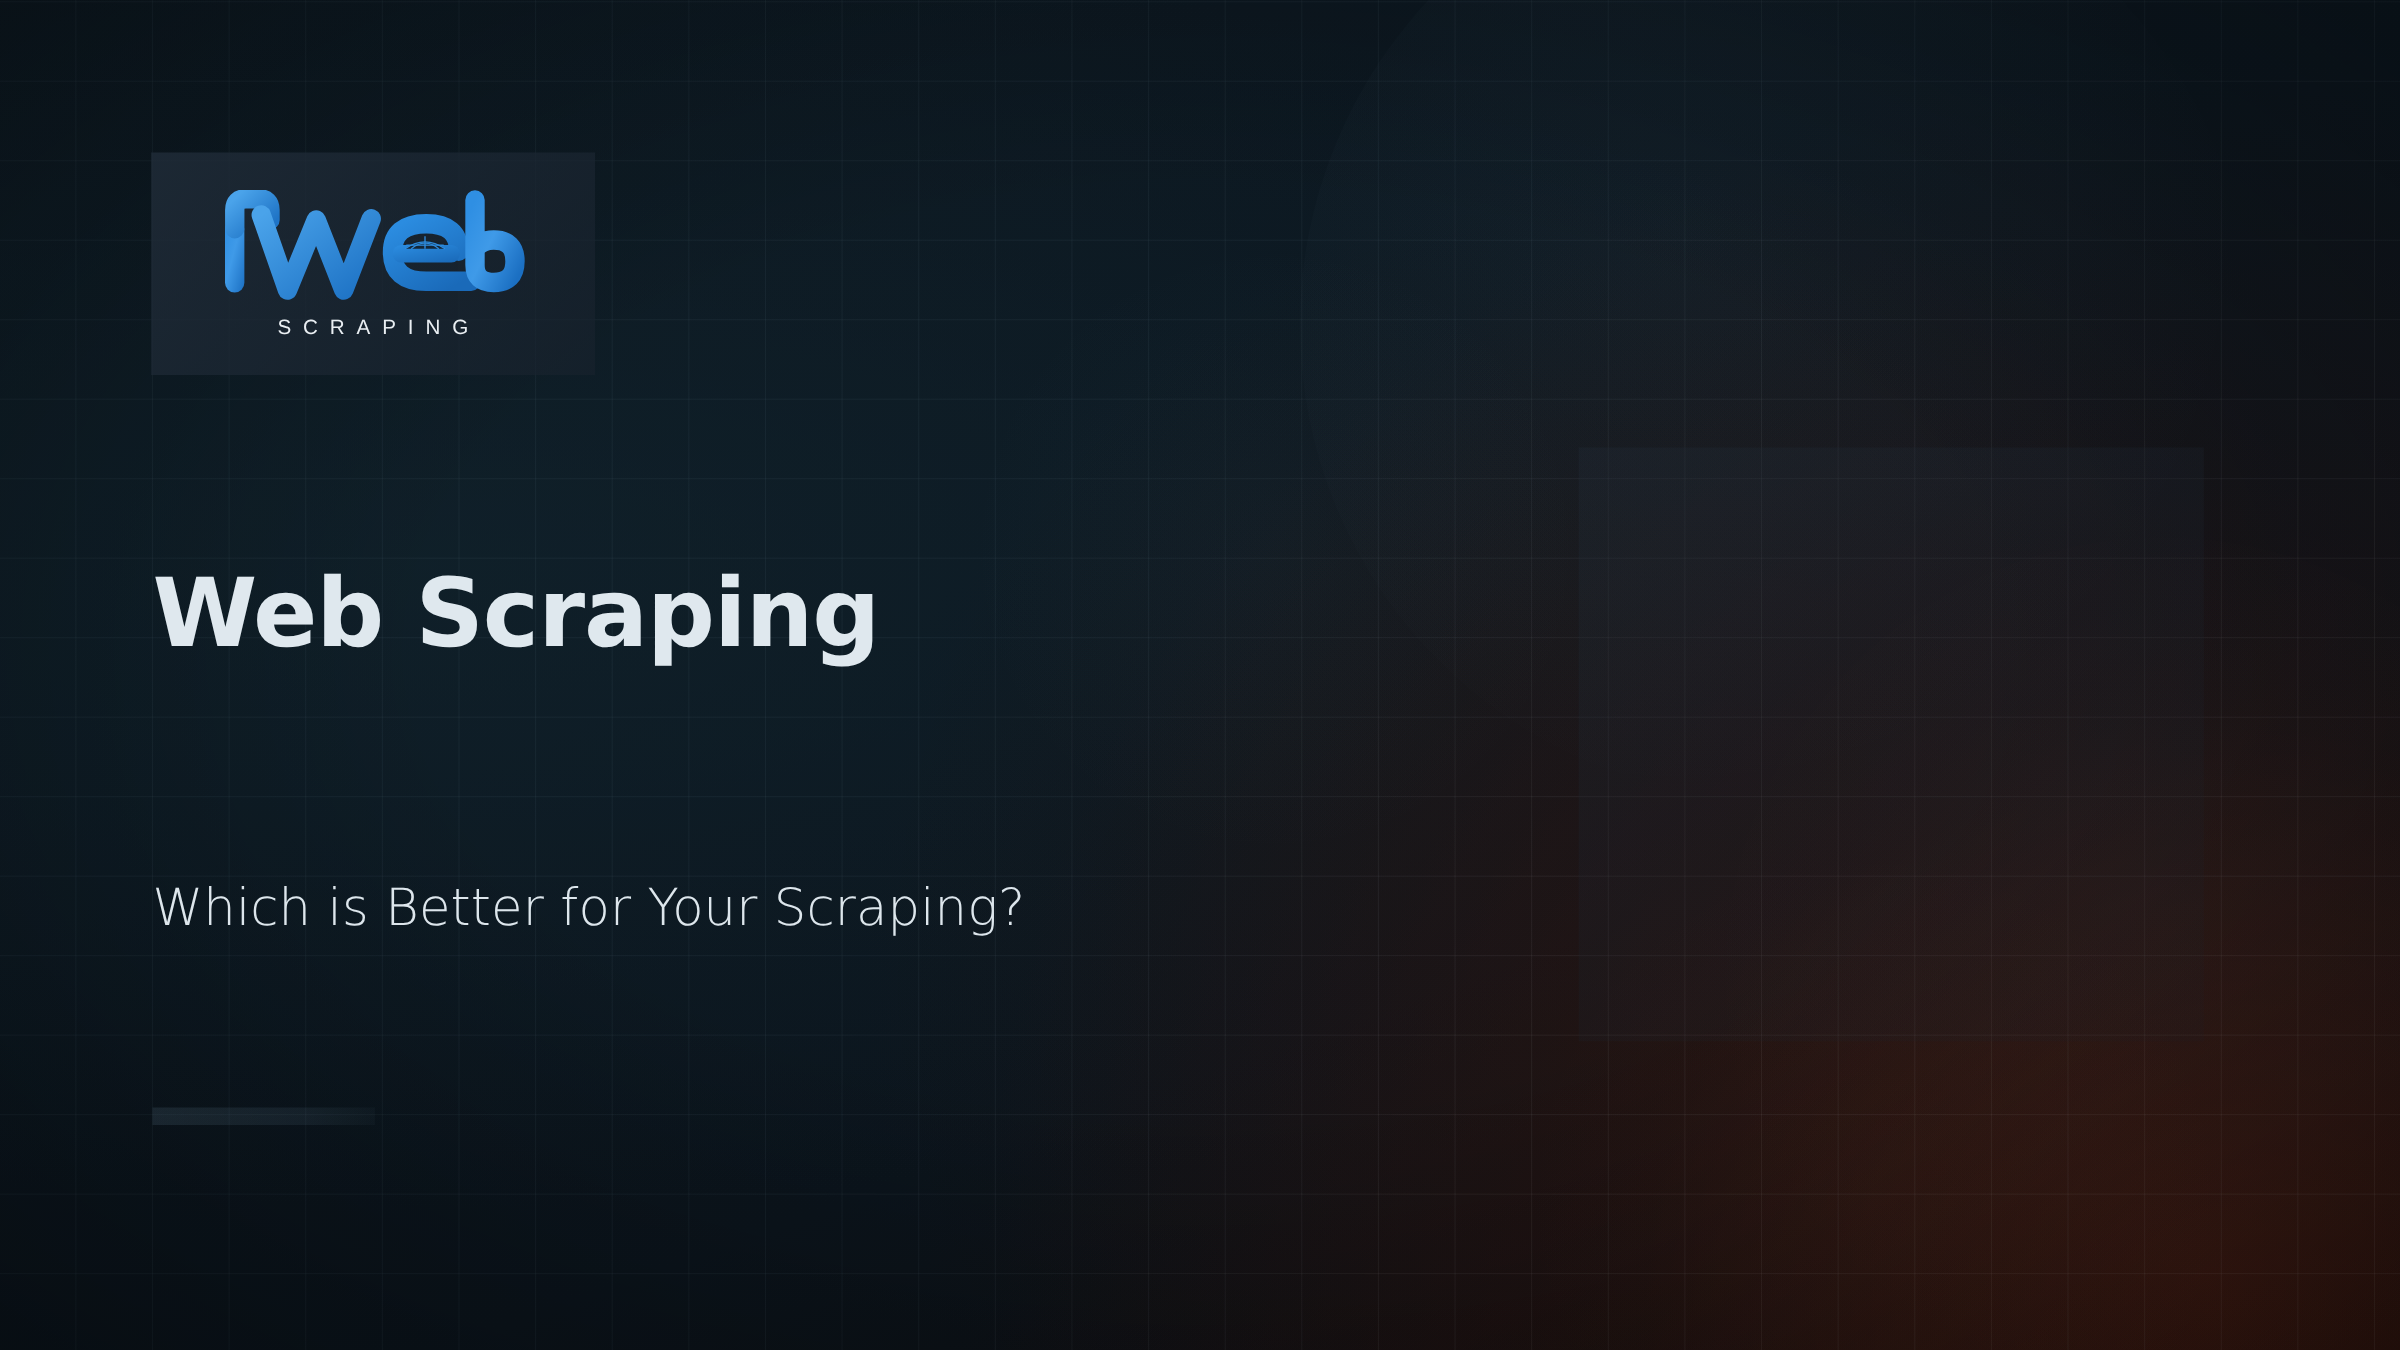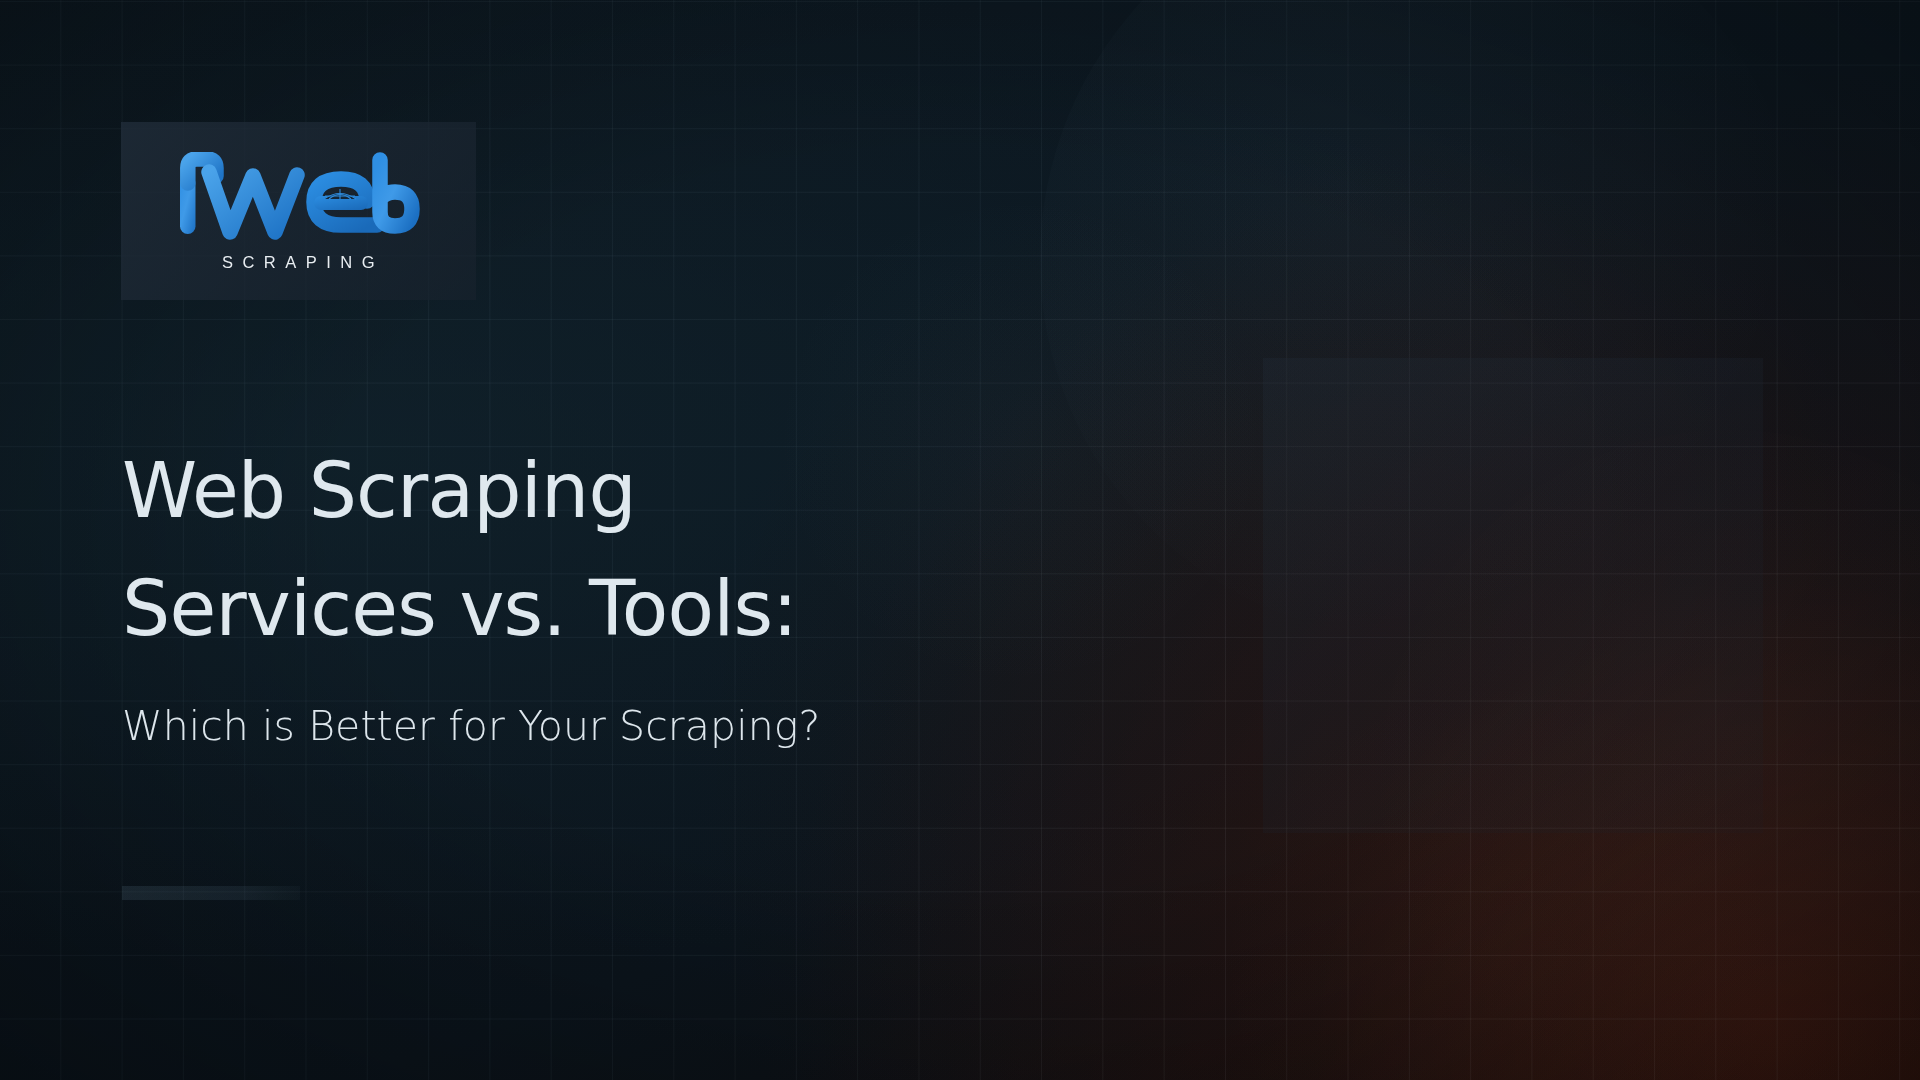--- a/index.html
+++ b/index.html
@@ -69,21 +69,21 @@
     color:#e9eef2; font-size:16.5px; font-weight:400;
     letter-spacing:9.5px; margin-top:13px; margin-left:9px;
     font-family:"Liberation Sans", sans-serif;
   }
 
   
   #headline-block { position:absolute; left:122px; top:432px; width:960px; }
   .head-line {
     color:#dfe8ee;
     font-family:"DejaVu Sans", sans-serif;
-    font-weight:400;
+    font-weight:700;
     font-size:76px;
     line-height:118px;
     letter-spacing:-0.8px;
     white-space:nowrap;
   }
   #subtitle {
     position:absolute; left:122px; top:702px;
     color:#dde6ec;
     font-family:"DejaVu Sans", sans-serif;
     font-weight:300;
@@ -151,21 +151,20 @@
         <path d="M155 47 Q166 38 177 47" fill="none" stroke="#2f8fe3" stroke-width="1.1"></path>
         <line x1="166" y1="37" x2="166" y2="47" stroke="#2f8fe3" stroke-width="1.1"></line>
         <line x1="151" y1="44" x2="181" y2="44" stroke="#2f8fe3" stroke-width="1"></line>
       </g>
     </svg>
     <div id="logo-word">SCRAPING</div>
   </div>
 
   <div id="headline-block">
     <div class="head-line">Web Scraping</div>
-    <div class="head-line">Services vs. Tools:</div>
   </div>
   <div id="subtitle">Which is Better for Your Scraping?</div>
   <div id="accent-bar"></div>
 
   <div id="gears-panel">
     
   </div>
 
 </div>
 

